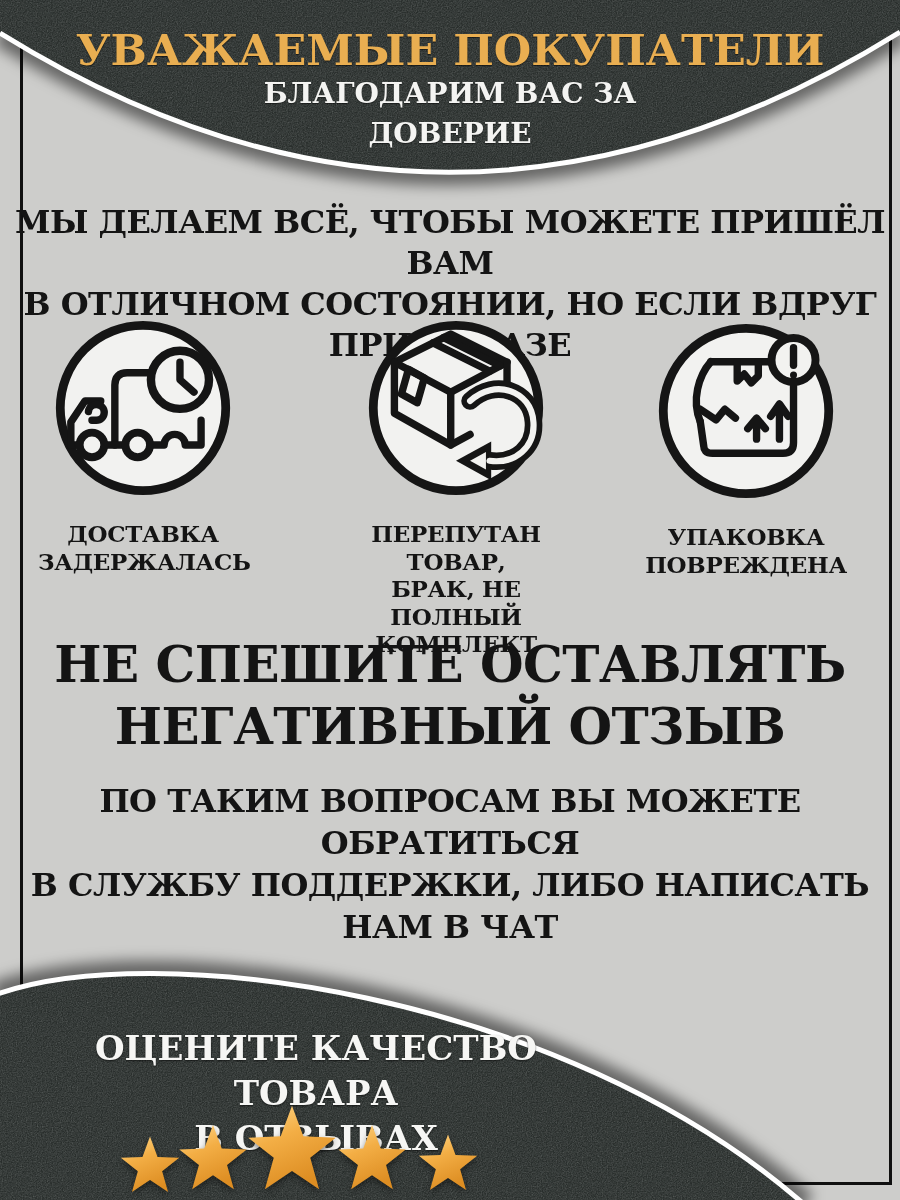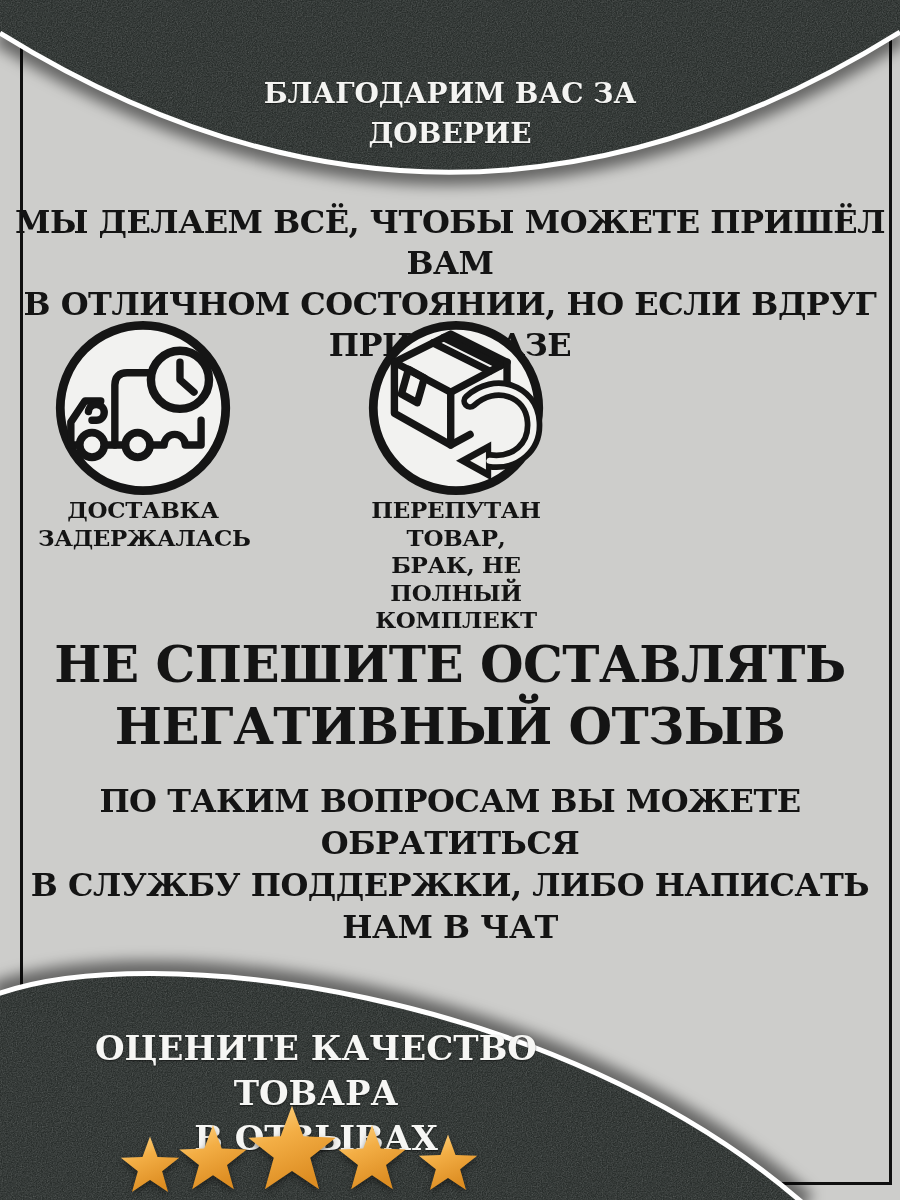--- a/index.html
+++ b/index.html
@@ -25,21 +25,21 @@
   .hdr-sub{
     left:0;width:900px;top:74px;font-size:28px;line-height:40px;color:#f4f4f2;
     text-shadow:0 1px 1px rgba(0,0,0,.5);
   }
   .intro{left:0;width:900px;top:202px;font-size:32px;line-height:41px;letter-spacing:-0.5px;}
   .headline{left:0;width:900px;top:634px;font-size:50px;line-height:62px;letter-spacing:-0.5px;}
   .support{left:0;width:900px;top:780px;font-size:32px;line-height:42px;letter-spacing:-0.5px;}
   .issue{position:absolute;top:320px;z-index:3;text-align:center;}
   .issue svg.badge-icon{display:block;margin:0 auto;}
   .issue .cap{
-    margin-top:0;font-weight:bold;font-size:23px;line-height:27.5px;
+    margin-top:24px;font-weight:bold;font-size:23px;line-height:27.5px;
     letter-spacing:-0.3px;color:#141414;
   }
   #issue-1{left:38px;width:210px;}
   #issue-2{left:330px;width:252px;}
   #issue-3{left:622px;width:248px;top:323px;}
   .ftr-title{
     left:0;width:560px;top:1026px;font-size:34px;line-height:45px;color:#f6f6f4;
     z-index:4;text-shadow:0 1px 2px rgba(0,0,0,.6);padding-left:36px;
   }
   .star{position:absolute;z-index:4;display:block;filter:drop-shadow(0 3px 3px rgba(0,0,0,.45));}
@@ -83,20 +83,21 @@
 
   <svg id="hdr-svg" class="banner" width="900" height="200" viewBox="0 0 900 200">
     <path d="M0,33 Q450,312 900,32" stroke="#000" stroke-opacity="0.5" stroke-width="26" fill="none" filter="url(#softblur)"></path>
     <path d="M0,0 H900 V32 Q450,312 0,33 Z" fill="#292e2c"></path>
     <g clip-path="url(#hdr-clip)" opacity="0.35">
       <rect x="0" y="0" width="900" height="200" filter="url(#grain)"></rect>
     </g>
     <path d="M0,33 Q450,312 900,32" stroke="#ffffff" stroke-width="5" fill="none"></path>
   </svg>
 
+  <div class="txt hdr-title preline">УВАЖАЕМЫЕ ПОКУПАТЕЛИ</div>
   <div class="txt hdr-sub preline">БЛАГОДАРИМ ВАС ЗА
 ДОВЕРИЕ</div>
 
   <div class="txt intro preline">МЫ ДЕЛАЕМ ВСЁ, ЧТОБЫ МОЖЕТЕ ПРИШЁЛ ВАМ
 В ОТЛИЧНОМ СОСТОЯНИИ, НО ЕСЛИ ВДРУГ
 ПРИ ЗАКАЗЕ</div>
 
   <div class="issue" id="issue-1">
     <svg class="badge-icon" width="176" height="176" viewBox="0 0 100 100">
       <circle cx="50" cy="50" r="47" class="ic-fill" stroke="#151515" stroke-width="5"></circle>
@@ -133,20 +134,40 @@
       <path d="M58,46 C72,33 93,40 94,58 C95,72 84,82 69,80" stroke="#151515" stroke-width="10" fill="none" stroke-linecap="round"></path>
       <polygon points="70,69 50,80 70,91" fill="#151515"></polygon>
       <path d="M58,46 C72,33 93,40 94,58 C95,72 84,82 69,80" stroke="#f2f2f0" stroke-width="3.5" fill="none" stroke-linecap="round"></path>
       <polygon points="67,75 58,80 67,85" fill="#f2f2f0"></polygon>
     </svg>
     <div class="cap preline">ПЕРЕПУТАН ТОВАР,
 БРАК, НЕ ПОЛНЫЙ
 КОМПЛЕКТ</div>
   </div>
 
+  <div class="issue" id="issue-3">
+    <svg class="badge-icon" width="176" height="176" viewBox="0 0 100 100">
+      <circle cx="50" cy="50" r="47" class="ic-fill" stroke="#151515" stroke-width="5"></circle>
+      <g class="ic">
+        <path d="M30,22 H71 C75,22 77,24 77,28 V68 C77,72 75,74 71,74 H31 C27,74 26,72 26,70 L24,56"></path>
+        <path d="M30,22 C23,30 19,44 24,56"></path>
+        <path d="M24,49 L33,55 L38,49 L44,54"></path>
+        <path d="M45,22 V33 L49,29 L53,34 L57,30 V22"></path>
+        <path d="M56,66 V57 M51,60 L56,54 L61,60"></path>
+        <path d="M69,66 V50 M64,53 L69,46 L74,53"></path>
+      </g>
+      <circle cx="77" cy="21" r="12.5" class="ic-fill" stroke="#151515" stroke-width="4.5"></circle>
+      <g class="ic">
+          <path d="M77,14 V24"></path>
+        </g>
+      <circle cx="77" cy="29.5" r="2" fill="#151515"></circle>
+    </svg>
+    <div class="cap preline">УПАКОВКА
+ПОВРЕЖДЕНА</div>
+  </div>
 
   <div class="txt headline preline">НЕ СПЕШИТЕ ОСТАВЛЯТЬ
 НЕГАТИВНЫЙ ОТЗЫВ</div>
   <div class="txt support preline">ПО ТАКИМ ВОПРОСАМ ВЫ МОЖЕТЕ ОБРАТИТЬСЯ
 В СЛУЖБУ ПОДДЕРЖКИ, ЛИБО НАПИСАТЬ
 НАМ В ЧАТ</div>
 
   <svg id="ftr-svg" class="banner" width="900" height="270" viewBox="0 0 900 270">
     <path d="M-5,55 C150,-2 560,50 805,265" stroke="#000" stroke-opacity="0.5" stroke-width="26" fill="none" filter="url(#softblur)"></path>
     <path d="M-5,55 C150,-2 560,50 805,265 L-5,265 Z" fill="#292e2c"></path>

